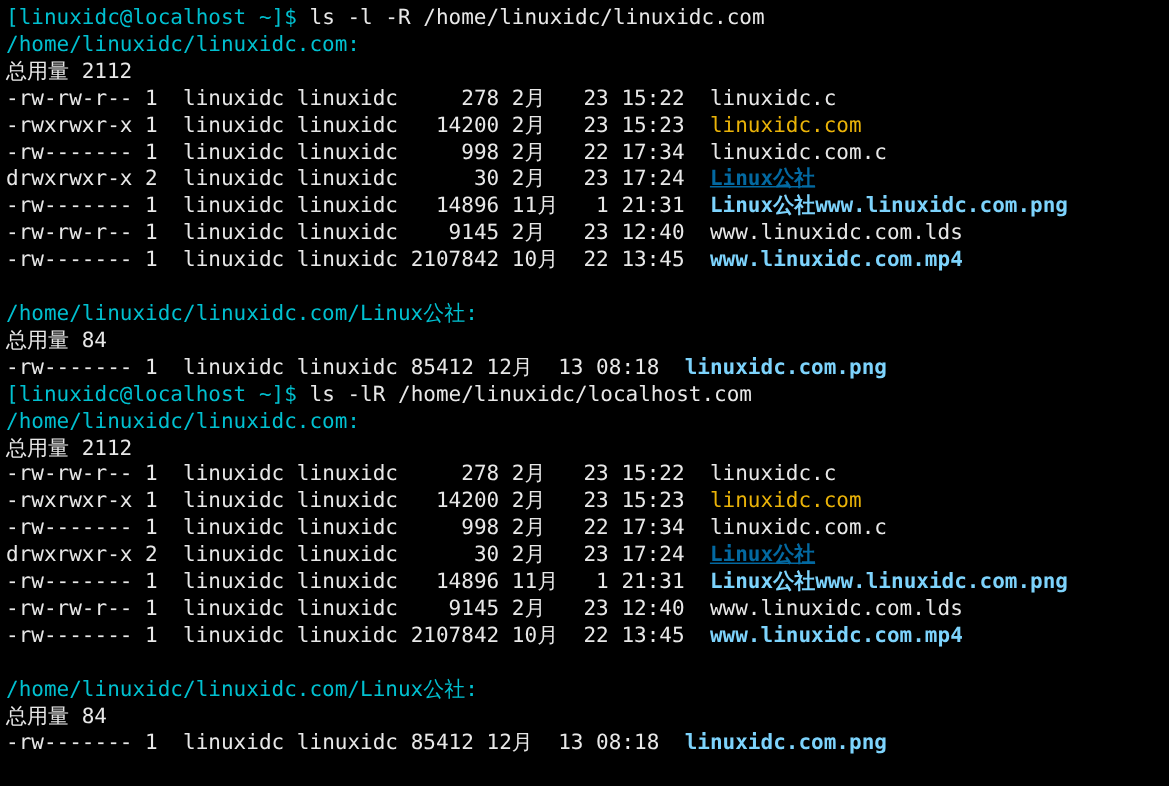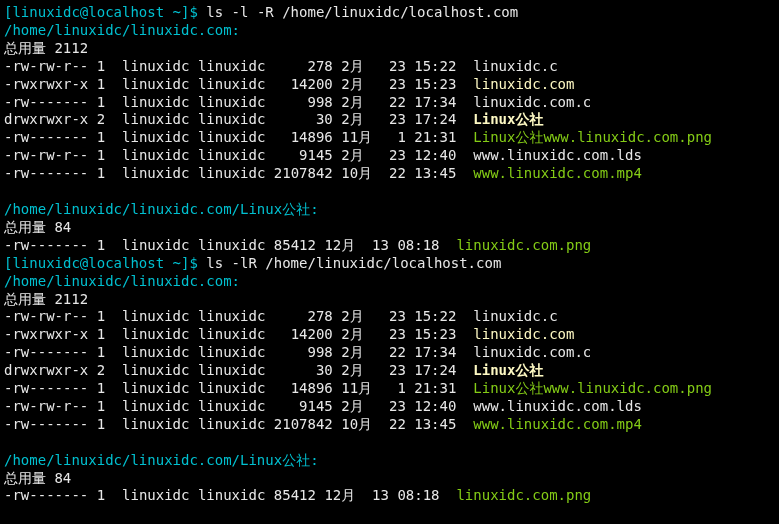--- a/index.html
+++ b/index.html
@@ -9,36 +9,36 @@
     font-family: "DejaVu Sans Mono", "Consolas", monospace;
     font-size: 14px;
     line-height: 1.28;
     color: #ffffff;
     width: 779px;
     box-sizing: border-box;
   }
   .line { white-space: pre; }
   .cyan { color: #00c0d0; }
   .white { color: #e8e8e8; }
-  .green { color: #fef9c3; }
-  .blue { color: #fef9c3; font-weight: bold; }
-  .magenta { color: #84cc16; font-weight: normal; }
+  .green { color: #eab308; }
+  .blue { color: #0369a1; font-weight: bold; text-decoration: underline; }
+  .magenta { color: #7dd3fc; font-weight: bold; }
   .cursor {
     display: inline-block;
     width: 8px;
     height: 15px;
     background: #ffffff;
     vertical-align: text-bottom;
   }
 </style>
 </head>
 <body>
 
 <div id="terminal">
-    <div class="line"><span class="cyan">[</span><span class="cyan">linuxidc@localhost</span> <span class="cyan">~</span><span class="cyan">]$</span> <span class="white">ls -l -R /home/linuxidc/localhost.com</span></div>
+    <div class="line"><span class="cyan">[</span><span class="cyan">linuxidc@localhost</span> <span class="cyan">~</span><span class="cyan">]$</span> <span class="white">ls -l -R /home/linuxidc/linuxidc.com</span></div>
     <div class="line"><span class="cyan">/home/linuxidc/linuxidc.com:</span></div>
     <div class="line"><span class="white">总用量 2112</span></div>
     <div class="line"><span class="white">-rw-rw-r--</span> <span class="white">1</span>  <span class="white">linuxidc</span> <span class="white">linuxidc</span> <span class="white">    278</span> <span class="white">2月  </span> <span class="white">23</span> <span class="white">15:22</span>  <span class="white">linuxidc.c</span></div>
     <div class="line"><span class="white">-rwxrwxr-x</span> <span class="white">1</span>  <span class="white">linuxidc</span> <span class="white">linuxidc</span> <span class="white">  14200</span> <span class="white">2月  </span> <span class="white">23</span> <span class="white">15:23</span>  <span class="green">linuxidc.com</span></div>
     <div class="line"><span class="white">-rw-------</span> <span class="white">1</span>  <span class="white">linuxidc</span> <span class="white">linuxidc</span> <span class="white">    998</span> <span class="white">2月  </span> <span class="white">22</span> <span class="white">17:34</span>  <span class="white">linuxidc.com.c</span></div>
     <div class="line"><span class="white">drwxrwxr-x</span> <span class="white">2</span>  <span class="white">linuxidc</span> <span class="white">linuxidc</span> <span class="white">     30</span> <span class="white">2月  </span> <span class="white">23</span> <span class="white">17:24</span>  <span class="blue">Linux公社</span></div>
     <div class="line"><span class="white">-rw-------</span> <span class="white">1</span>  <span class="white">linuxidc</span> <span class="white">linuxidc</span> <span class="white">  14896</span> <span class="white">11月 </span> <span class="white"> 1</span> <span class="white">21:31</span>  <span class="magenta">Linux公社www.linuxidc.com.png</span></div>
     <div class="line"><span class="white">-rw-rw-r--</span> <span class="white">1</span>  <span class="white">linuxidc</span> <span class="white">linuxidc</span> <span class="white">   9145</span> <span class="white">2月  </span> <span class="white">23</span> <span class="white">12:40</span>  <span class="white">www.linuxidc.com.lds</span></div>
     <div class="line"><span class="white">-rw-------</span> <span class="white">1</span>  <span class="white">linuxidc</span> <span class="white">linuxidc</span> <span class="white">2107842</span> <span class="white">10月 </span> <span class="white">22</span> <span class="white">13:45</span>  <span class="magenta">www.linuxidc.com.mp4</span></div>
     <div class="line">&nbsp;</div>

